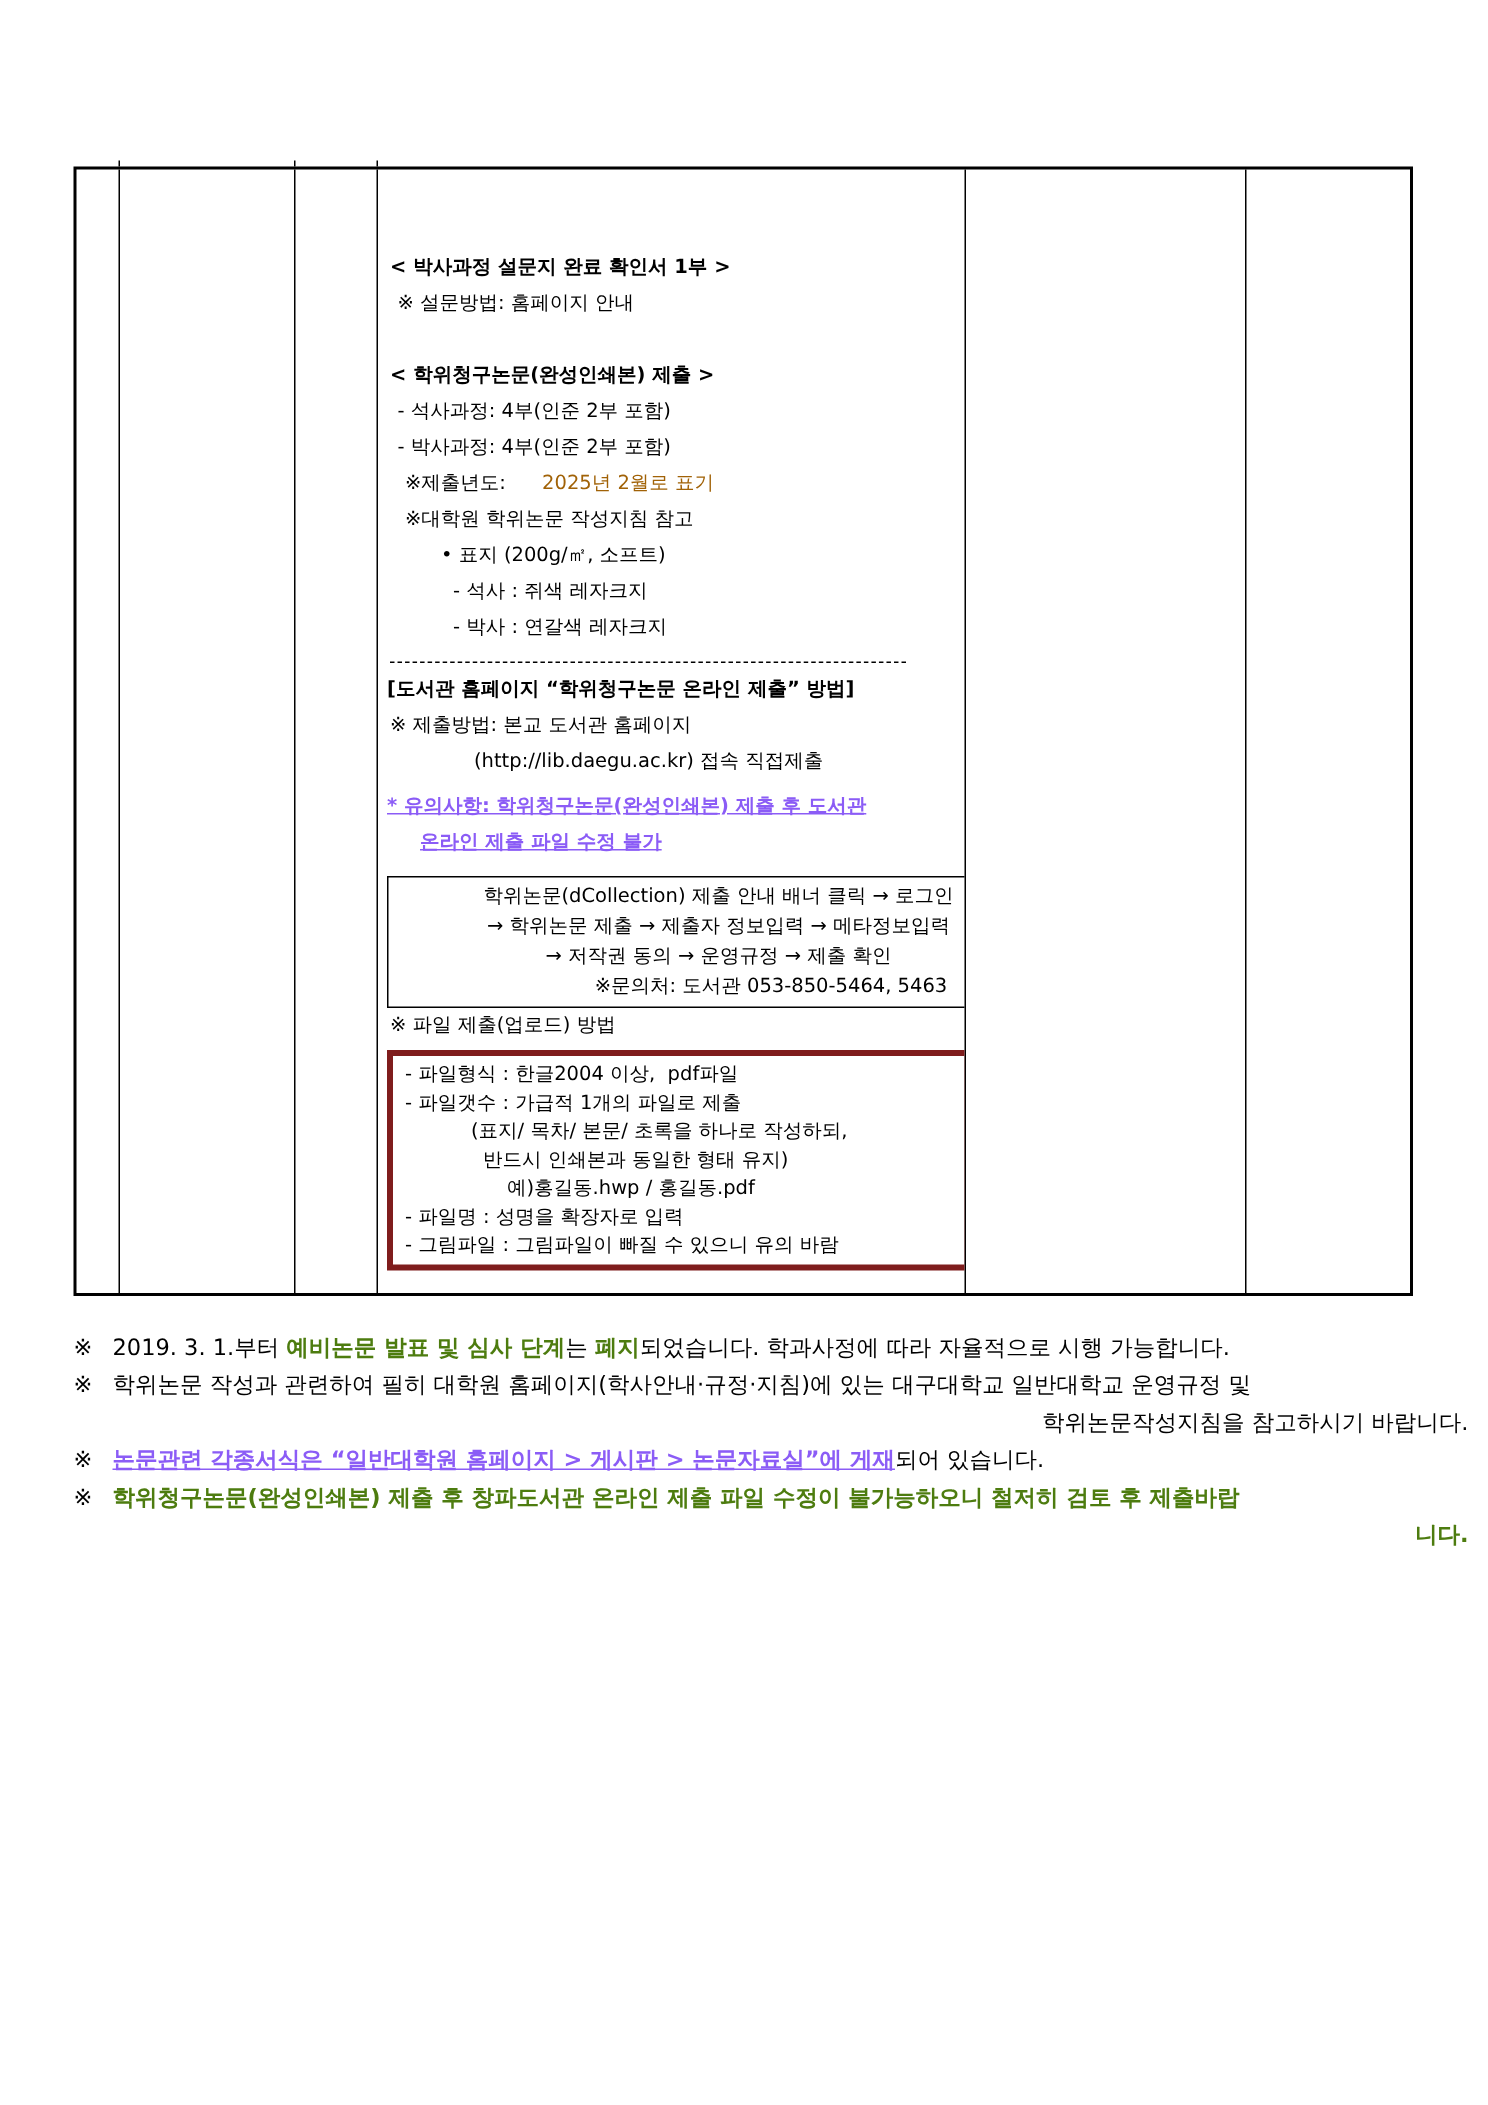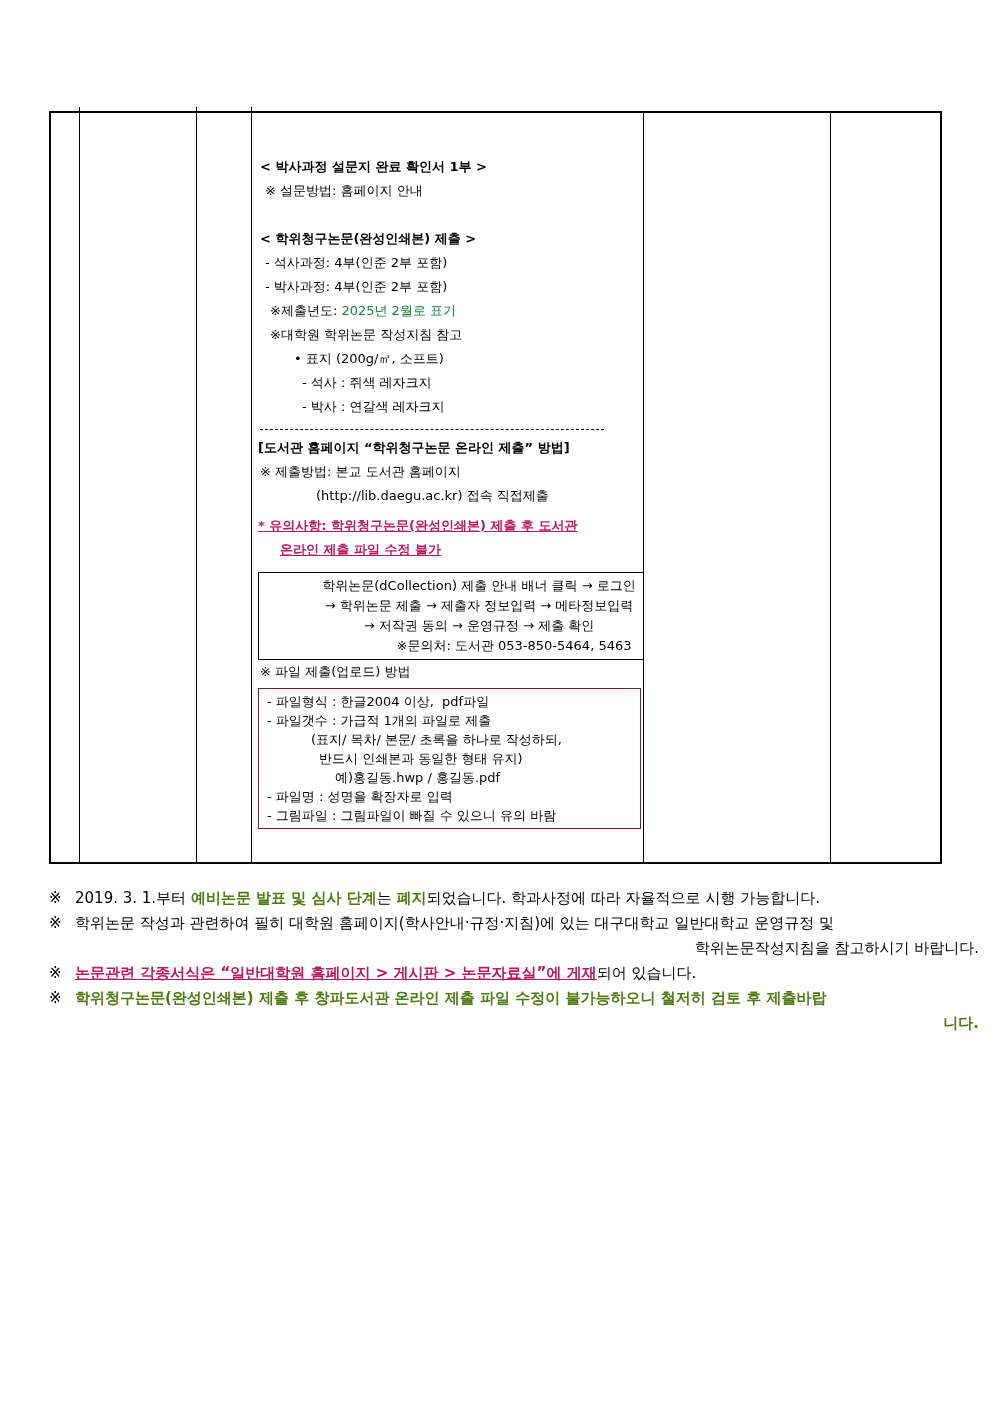--- a/index.html
+++ b/index.html
@@ -8,33 +8,33 @@
   
   .tbl{position:absolute;left:49px;top:111px;width:889px;height:749px;border:2px solid #000;}
   .vline{position:absolute;top:0;bottom:0;width:1px;background:#000;}
   .v1{left:28px}.v2{left:145px}.v3{left:200px}.v4{left:592px}.v5{left:779px}
   .tick{position:absolute;width:1px;height:4px;background:#000;top:107px;}
   
   .cell{position:absolute;left:201px;top:0;bottom:0;width:391px;overflow:hidden;
         padding-left:6px;font-size:13px;box-sizing:border-box;}
   .cl{line-height:24px;white-space:pre;}
   .b{font-weight:bold;}
-  .red{color:#15803d;}
+  .red{color:#a16207;margin-left:20px;}
   .rb{color:#4d7c0f;font-weight:bold;}
-  .rbu{color:#be185d;font-weight:bold;text-decoration:underline;}
+  .rbu{color:#8b5cf6;font-weight:bold;text-decoration:underline;}
   .i2{padding-left:2px}.i7{padding-left:7px}.i12{padding-left:12px}
   .i22{padding-left:22px}.i36{padding-left:36px}.i44{padding-left:44px}
   .i58{padding-left:58px}
-  .mt38{margin-top:42px}.mt24{margin-top:24px}.mt20{}.mt6{margin-top:6px}
+  .mt38{margin-top:54px}.mt24{margin-top:24px}.mt20{}.mt6{margin-top:6px}
   .divider{margin:10px 0 6px 2px;width:344px;border-top:1px dashed #000;height:0;}
   .box1{margin-top:10px;width:432px;border:1px solid #000;border-right:none;
         padding:3px 0 3px 4px;box-sizing:content-box;text-align:center;}
   .box1 .bl{line-height:20px;white-space:pre;}
   .bi70{padding-left:70px;}
-  .box2{margin-top:4px;width:377px;border:1px solid #7f1d1d;padding:3px 0 3px 4px;}
+  .box2{margin-top:4px;width:377px;border:4px solid #7f1d1d;padding:3px 0 3px 4px;}
   .box2 .bl{line-height:19px;white-space:pre;}
   .bi4{padding-left:4px}.bi48{padding-left:48px}.bi56{padding-left:56px}.bi72{padding-left:72px}
   
   .notes{position:absolute;left:49px;top:886px;width:930px;font-size:15px;}
   .note{display:flex;line-height:25px;white-space:pre;}
   .marker{width:26px;flex:none;}
   .cont{padding-left:26px;line-height:25px;white-space:pre;text-align:right;}
 </style>
 </head>
 <body>

